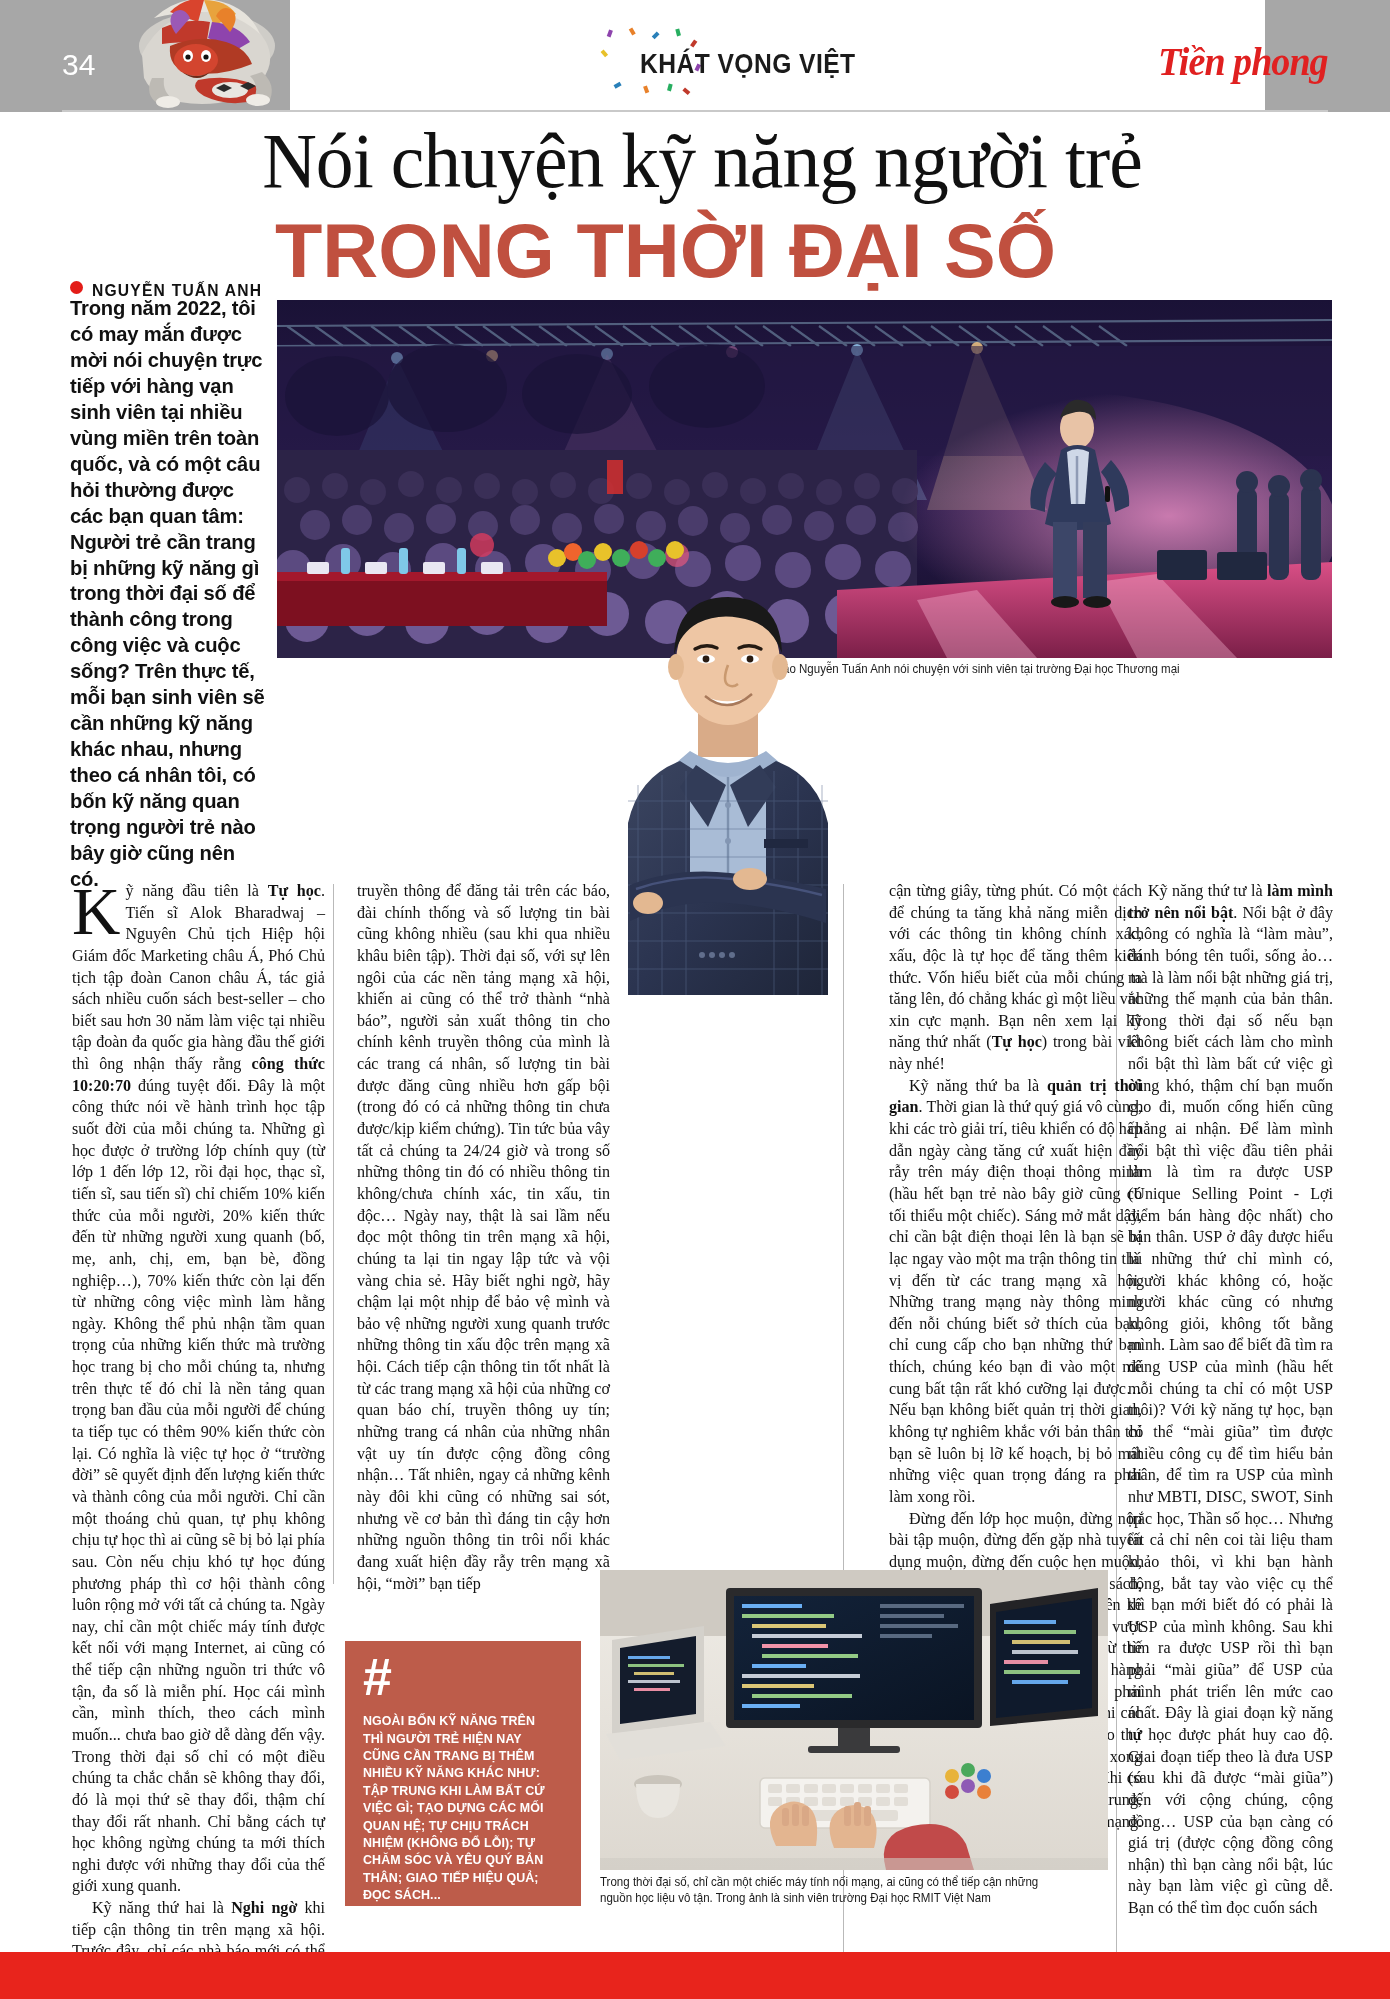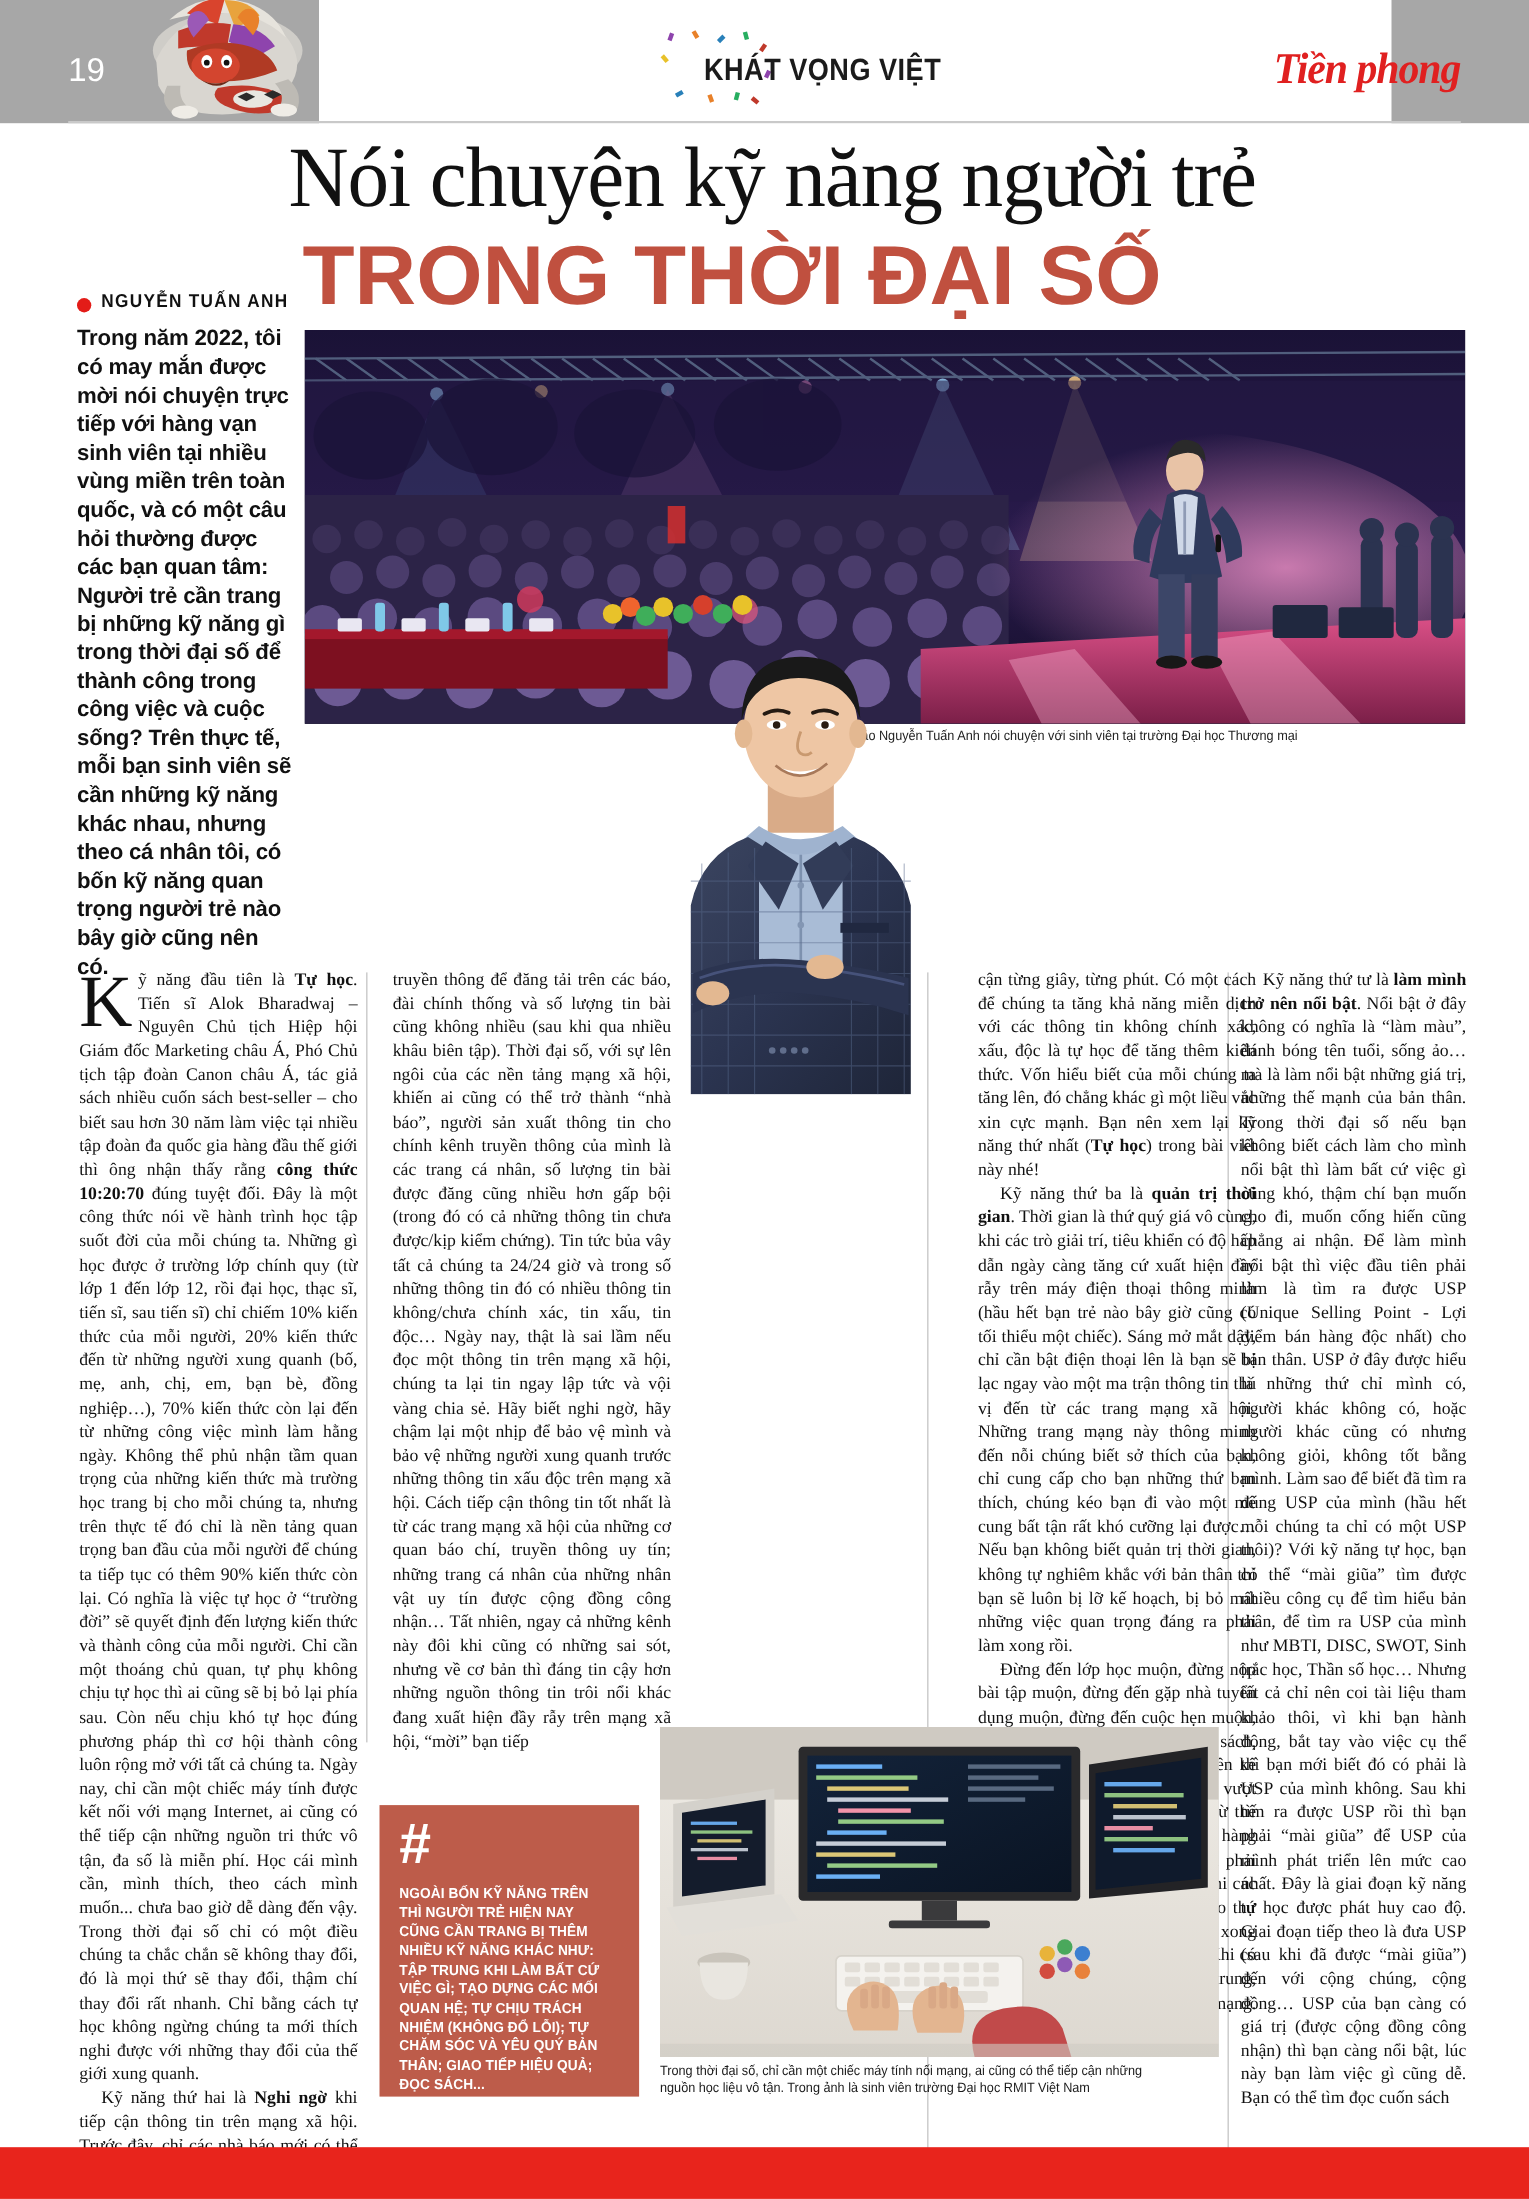--- a/index.html
+++ b/index.html
@@ -81,22 +81,22 @@
   .headline-sub {
     position: absolute; left: 275px; top: 213px; width: 1060px;
     font-family: "Liberation Sans", sans-serif;
     font-size: 76px; font-weight: 700; color: #c0503f;
     line-height: 1.0; text-align: left; letter-spacing: 0px;
     transform: scaleX(1.02); transform-origin: left center;
   }
 
   
   .byline {
-    position: absolute; left: 70px; top: 264px;
-    display: flex; align-items: flex-end; gap: 9px;
+    position: absolute; left: 70px; top: 281px;
+    display: flex; align-items: flex-start; gap: 9px;
   }
   .byline-dot {
     width: 13px; height: 13px; border-radius: 50%; background: #e31c18;
     display: inline-block;
   }
   .byline-name {
     font-family: "Liberation Sans", sans-serif;
     font-size: 17px; font-weight: 700; color: #111; letter-spacing: 1.3px;
     transform: scaleX(0.92); transform-origin: left center;
   }
@@ -190,21 +190,21 @@
 </style>
 </head>
 <body>
 
 <div class="page">
 
   <div class="masthead">
     <div class="mast-grey-left"></div>
     <div class="mast-grey-right"></div>
 
-    <div class="page-number">19</div>
+    <div class="page-number">34</div>
 
     <svg class="mast-art" viewBox="0 0 200 118">
       <ellipse cx="95" cy="52" rx="68" ry="34" fill="#cfcdc8"></ellipse>
       <path d="M30 60 q20 -40 62 -42 q44 -2 62 30 q10 20 -4 38 q-20 24 -60 24 q-46 0 -58 -26 z" fill="#d9d6d0"></path>
       <path d="M42 24 q26 -24 60 -18 q34 6 46 34 q-24 -22 -54 -22 q-32 0 -52 6 z" fill="#e6e3dc"></path>
       <path d="M58 18 q16 -16 34 -12 l-6 22 z" fill="#d9442d"></path>
       <path d="M92 6 q22 0 32 14 l-22 12 z" fill="#e8a33d"></path>
       <path d="M50 34 q24 -10 48 -6 l-4 24 q-24 -6 -44 -2 z" fill="#c0392b"></path>
       <path d="M100 28 q26 2 38 20 l-24 14 q-12 -16 -18 -18 z" fill="#8e44ad"></path>
       <path d="M58 52 q30 -12 56 -4 q20 6 26 22 q-34 14 -64 8 q-20 -4 -18 -26 z" fill="#b03a24"></path>

